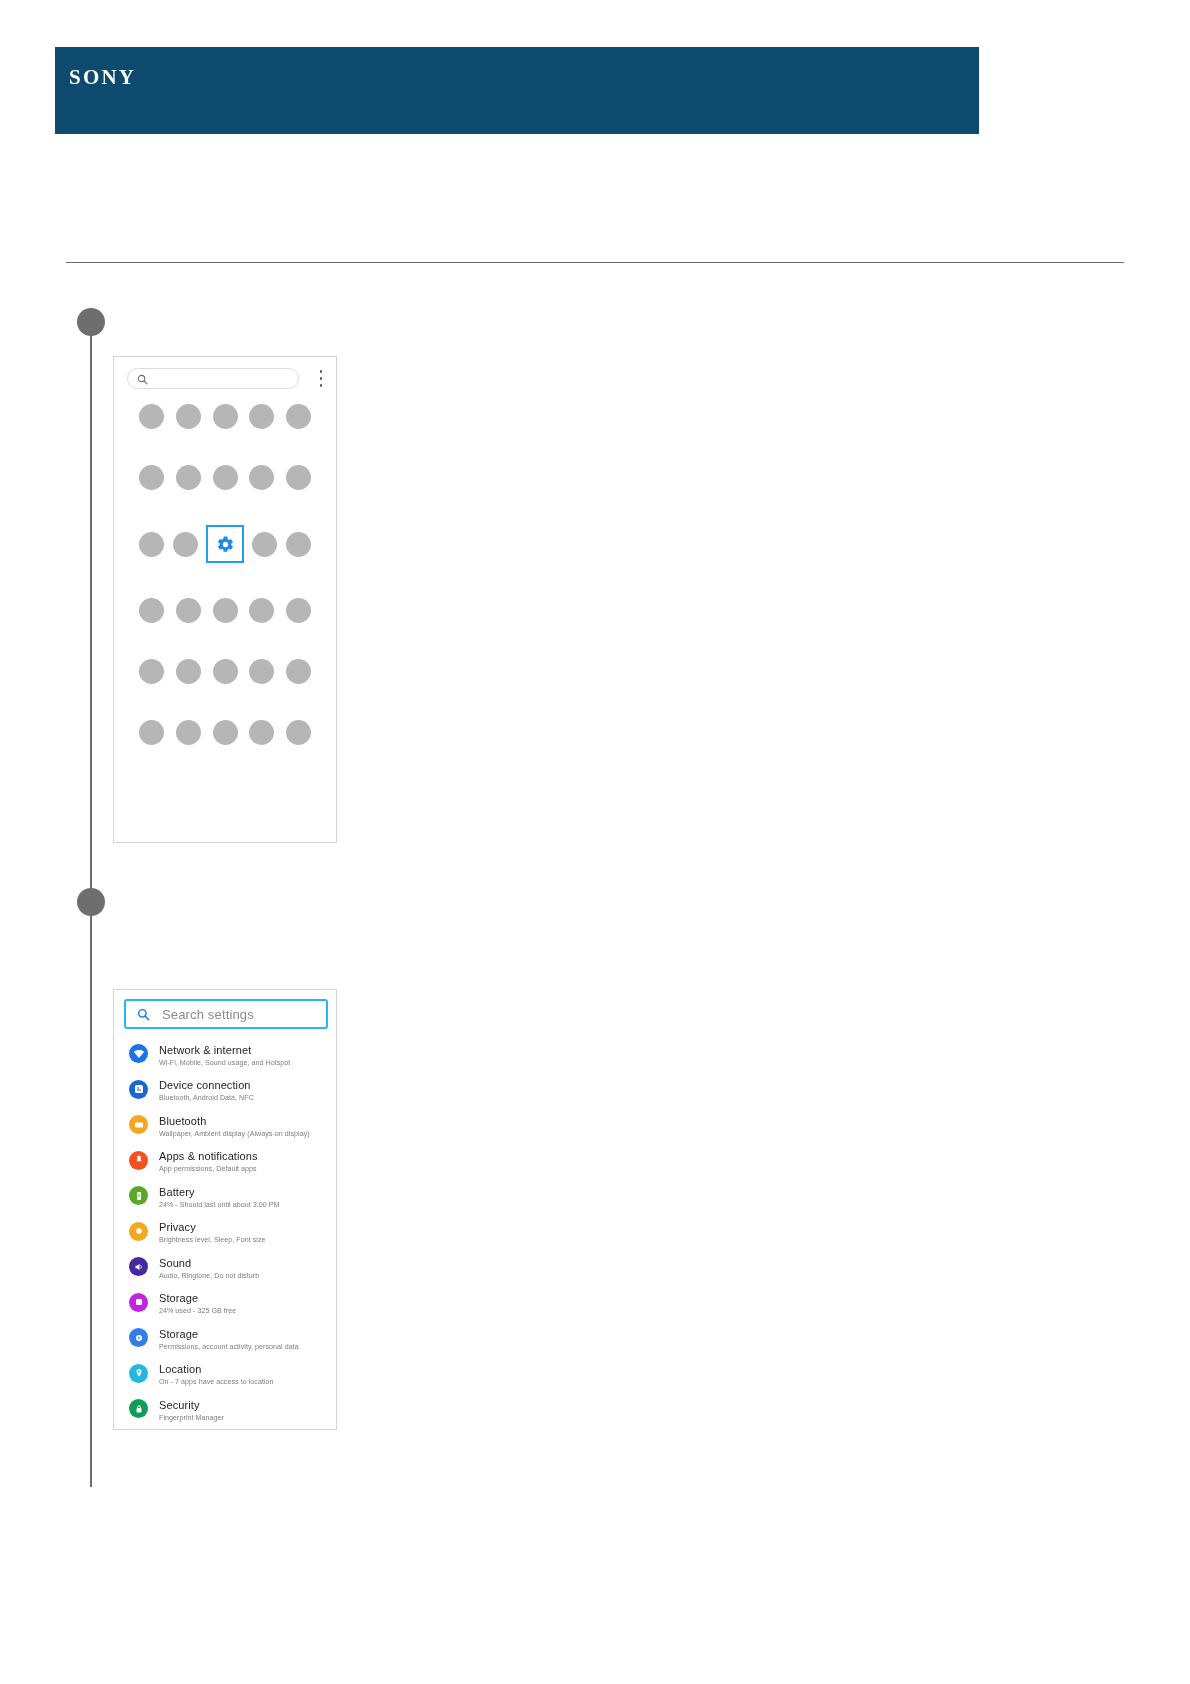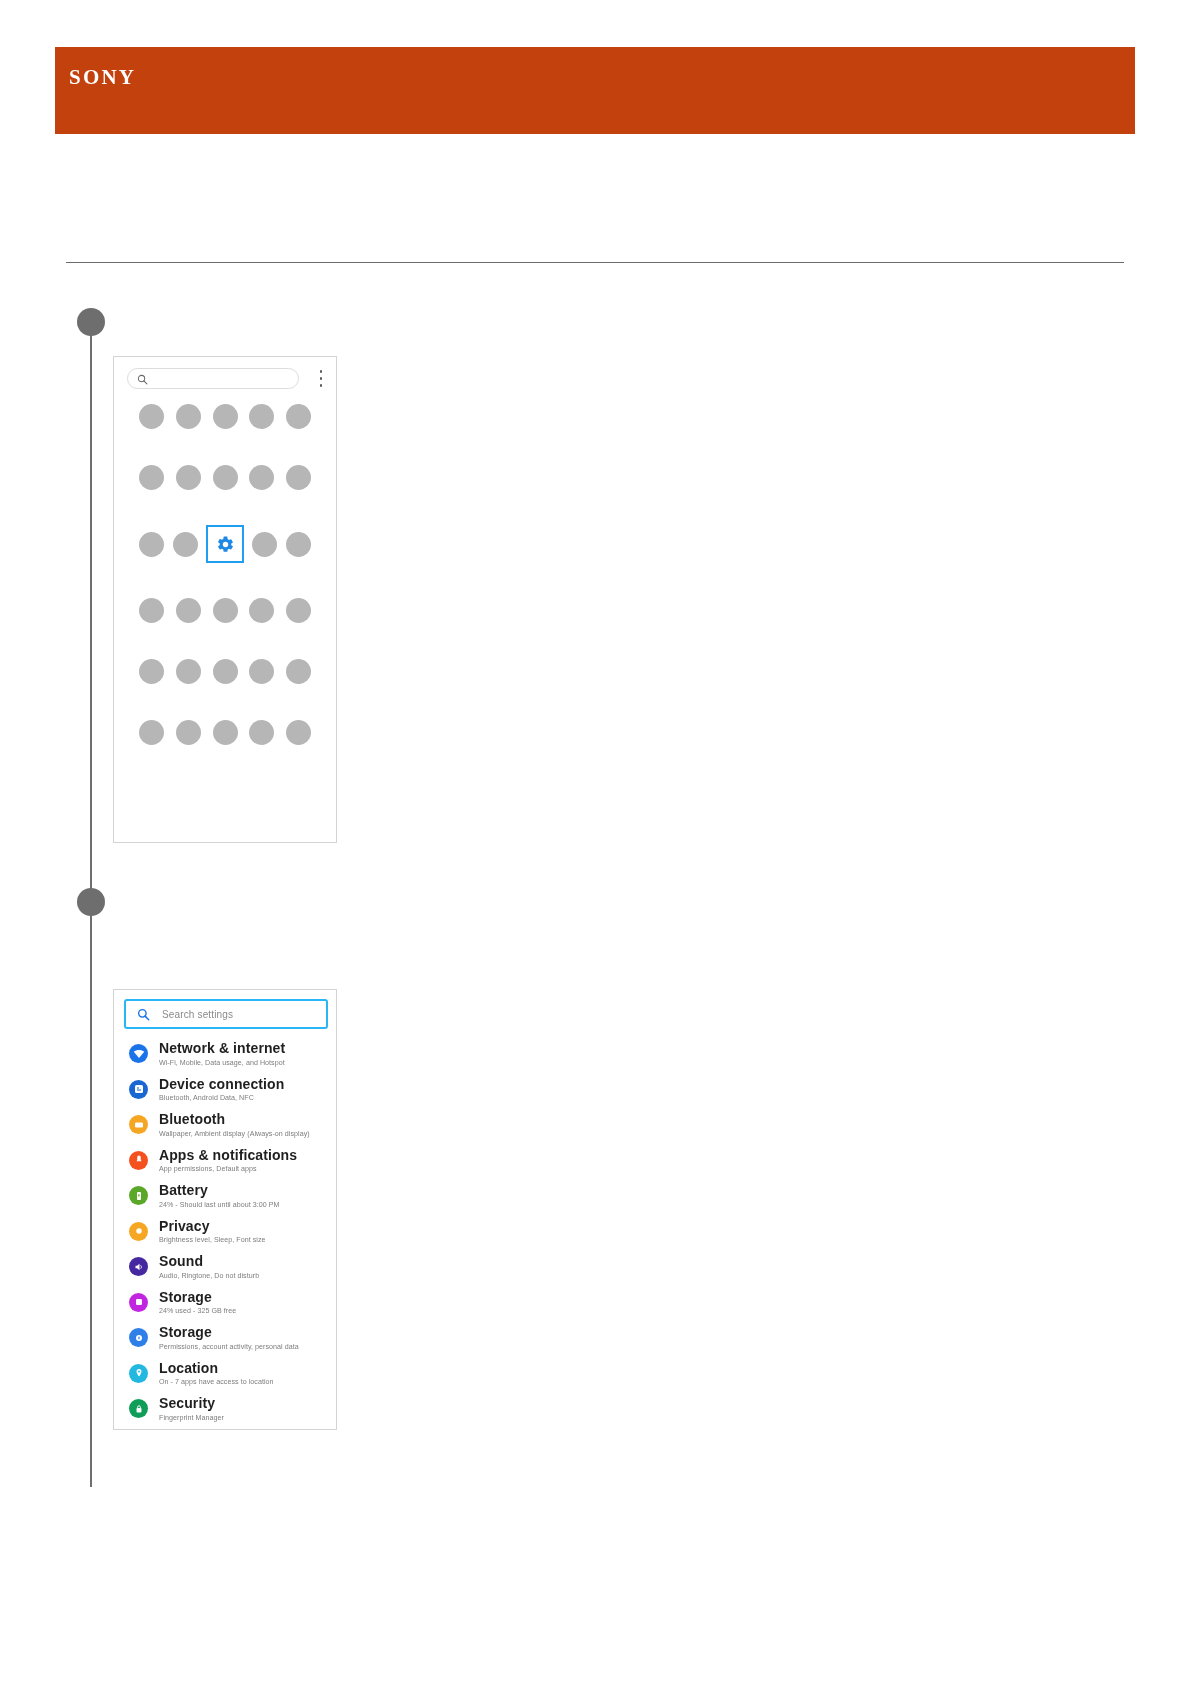--- a/index.html
+++ b/index.html
@@ -6,22 +6,22 @@
   html, body {
     width: 1190px; height: 1684px;
     background: #ffffff;
     font-family: "Liberation Sans", sans-serif;
   }
   .page { position: relative; width: 1190px; height: 1684px; overflow: hidden; }
 
   
   .header-bar {
     position: absolute; left: 55px; top: 47px;
-    width: 1080px; height: 87px;
-    background: #c2410c;
+    width: 924px; height: 87px;
+    background: #0c4a6e;
   }
   .sony-logo {
     position: absolute; left: 14px; top: 18px;
     color: #ffffff;
     font-family: "Liberation Serif", serif;
     font-size: 21px;
     font-weight: bold;
     letter-spacing: 2.2px;
   }
 
@@ -127,21 +127,21 @@
     border-radius: 3px;
     background: #ffffff;
     display: flex; align-items: center;
   }
   .settings-search .s-ico {
     margin-left: 11px; width: 13px; height: 13px;
     display: flex; align-items: center; justify-content: center;
   }
   .settings-search .s-ph {
     margin-left: 12px;
-    font-size: 10px;
+    font-size: 13px;
     color: #8a8a8a;
     letter-spacing: 0.15px;
   }
 
   .settings-list {
     position: absolute; left: 0; top: 46px;
     width: 100%;
   }
   .set-row {
     display: flex; align-items: center;
@@ -149,21 +149,21 @@
     height: 35.5px;
   }
   .set-ico {
     width: 19px; height: 19px; flex: 0 0 19px;
     border-radius: 50%;
     display: flex; align-items: center; justify-content: center;
   }
   .set-ico svg { display: block; }
   .set-text { margin-left: 11px; }
   .set-title {
-    font-size: 14px; font-weight: bold;
+    font-size: 11px; font-weight: normal;
     color: #1f1f1f; letter-spacing: 0.1px;
     line-height: 1.25;
   }
   .set-sub {
     font-size: 7.1px; color: #7d7d7d;
     letter-spacing: 0.05px; line-height: 1.3;
     margin-top: 1px;
   }
 </style>
 </head>
@@ -325,21 +325,21 @@
     <div class="settings-list">
 
       <div class="set-row">
         <span class="set-ico" style="background:#1a73e8">
           <svg width="12" height="12" viewBox="0 0 24 24">
               <path fill="#fff" d="M12 20 1.5 7.5C4.4 5.2 8.1 4 12 4s7.6 1.2 10.5 3.5L12 20Z"></path>
             </svg>
         </span>
         <span class="set-text">
           <span class="set-title">Network &amp; internet</span>
-          <span class="set-sub" style="display:block">Wi-Fi, Mobile, Data usage, and Hotspot</span>
+          <span class="set-sub" style="display:block">Wi-Fi, Mobile, Sound usage, and Hotspot</span>
         </span>
       </div>
 
       <div class="set-row">
         <span class="set-ico" style="background:#1967d2">
           <svg width="12" height="12" viewBox="0 0 24 24">
               <rect x="4" y="4" width="16" height="16" rx="3" fill="#fff"></rect>
               <path fill="#1967d2" d="M8 9h4v2H8zm0 4h8v2H8z"></path>
             </svg>
         </span>

